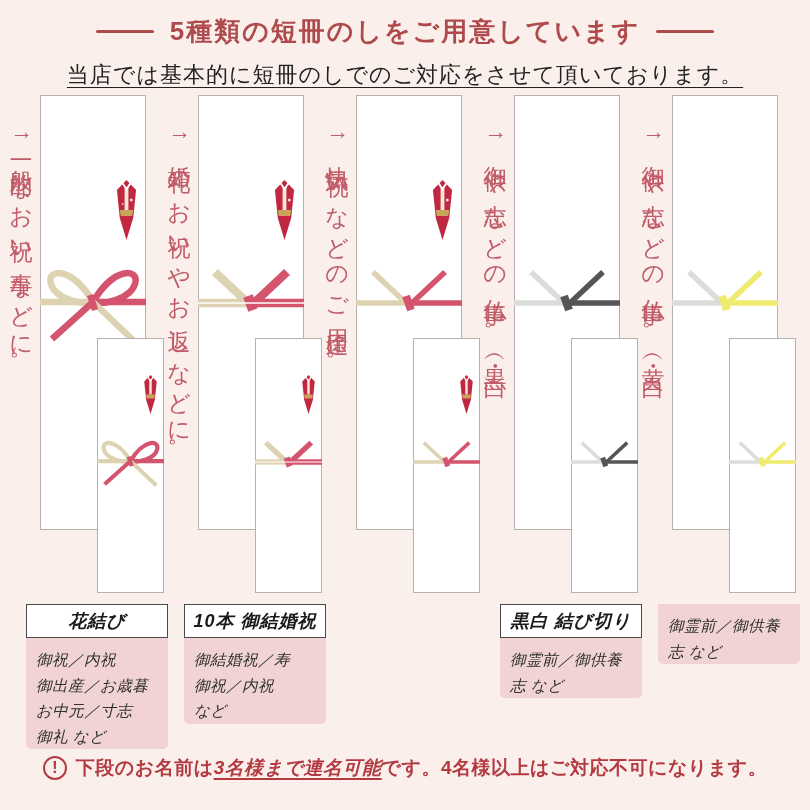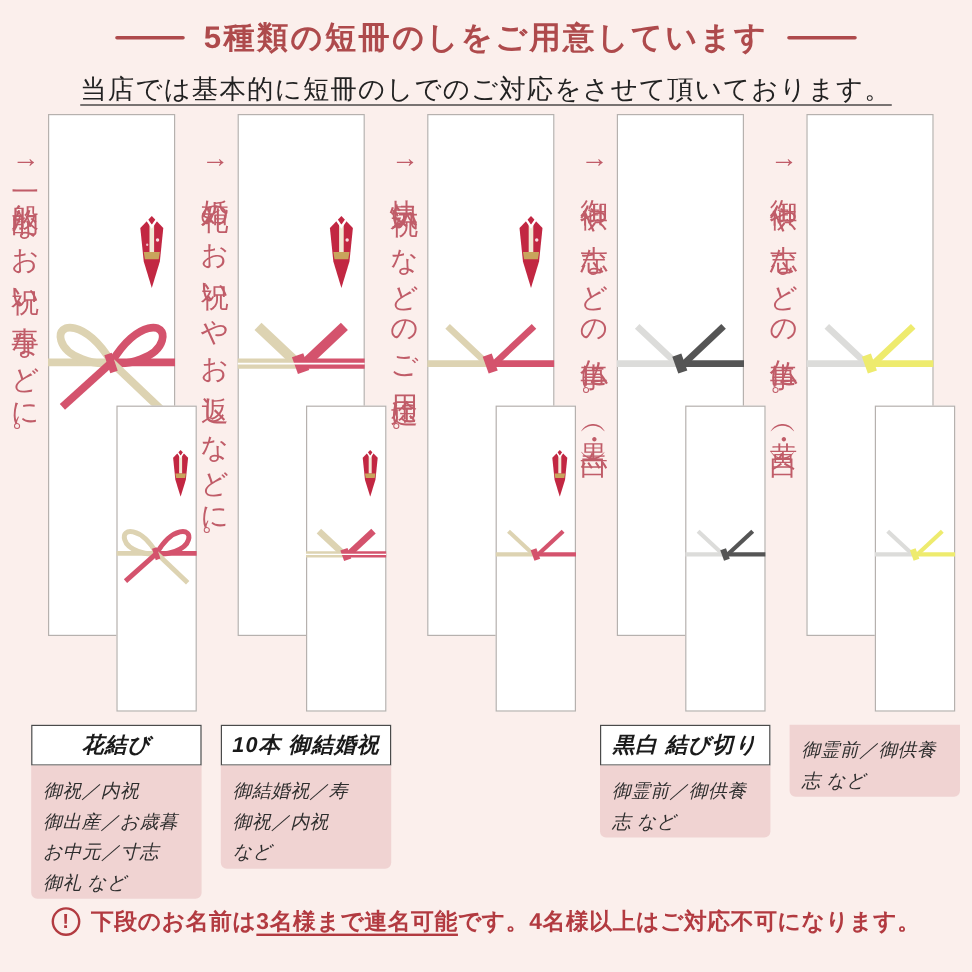--- a/index.html
+++ b/index.html
@@ -72,21 +72,21 @@
   .note{
     position:absolute;top:755px;left:0;width:810px;display:flex;justify-content:center;
     align-items:center;gap:9px;color:var(--note-red);
   }
   .alert{
     flex:0 0 auto;width:24px;height:24px;border:2.5px solid currentColor;border-radius:50%;
     display:flex;align-items:center;justify-content:center;font-size:17px;font-weight:800;
     box-sizing:border-box;
   }
   .note-text{margin:0;font-size:19px;font-weight:700;letter-spacing:0.5px;}
-  .u{text-decoration:underline;text-underline-offset:4px;text-decoration-thickness:1.5px;}
+  .u{text-decoration:underline;text-underline-offset:4px;text-decoration-thickness:1.5px;font-style:italic;}
 </style>
 </head>
 <body>
 
 <header>
   <div class="title-row">
     <span class="rule"></span>
     <h1>5種類の短冊のしをご用意しています</h1>
     <span class="rule"></span>
   </div>

